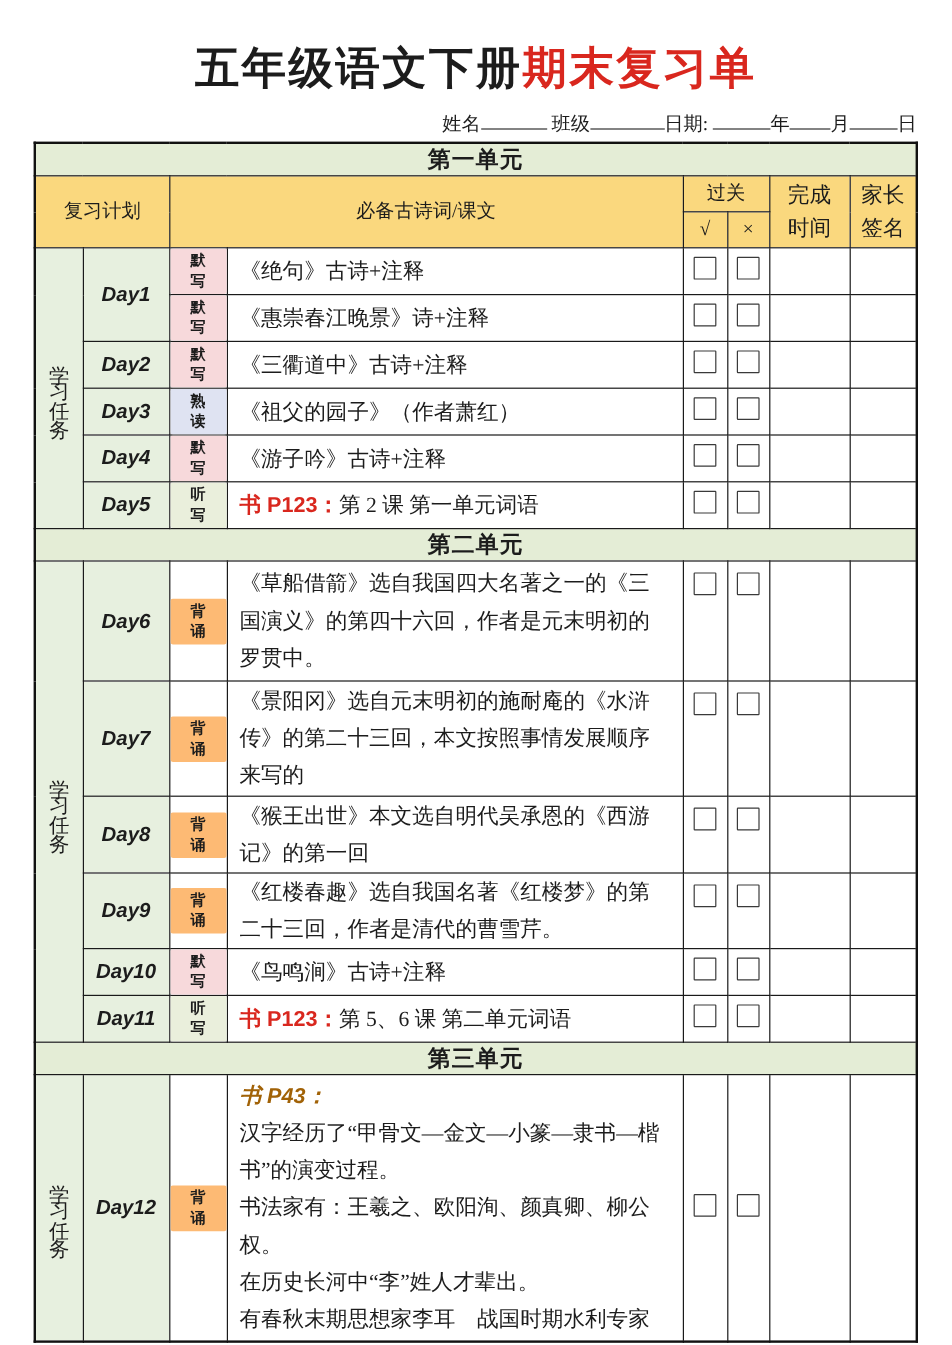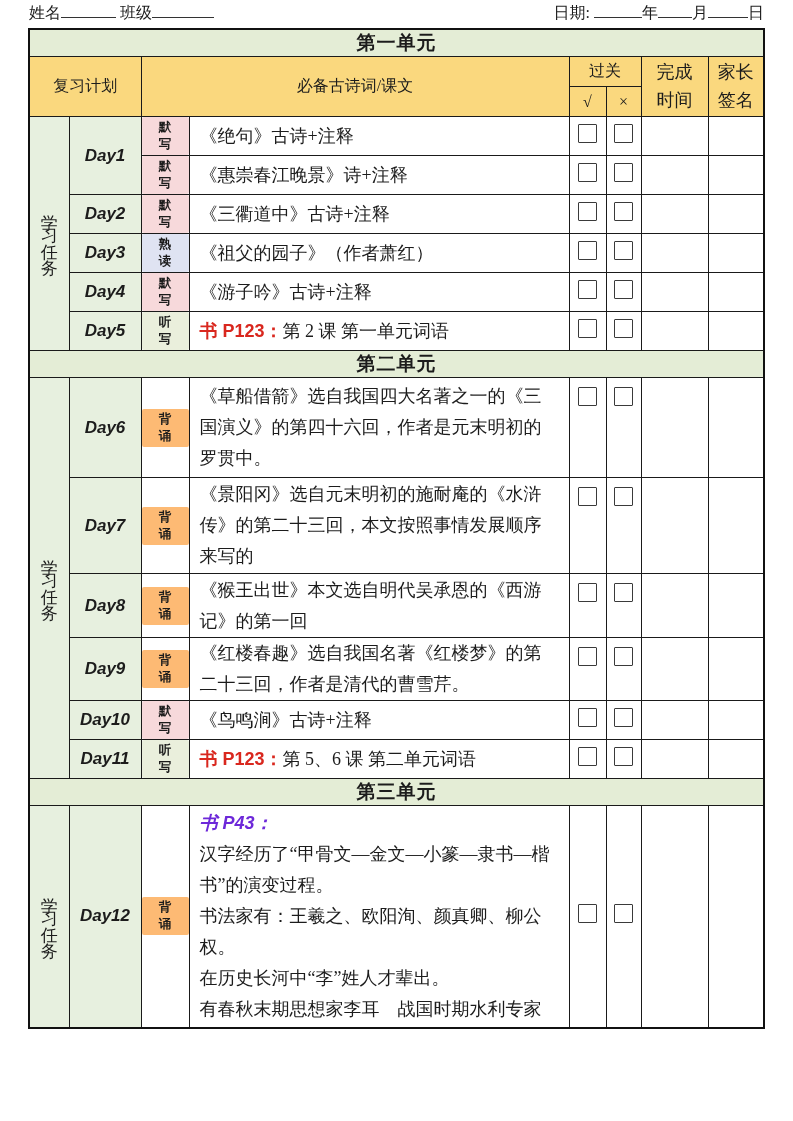--- a/index.html
+++ b/index.html
@@ -2,21 +2,21 @@
 <html><head>
 <meta charset="utf-8">
 <style>
   html,body{margin:0;padding:0;background:#ffffff;}
   .page{position:relative;width:793px;height:1121px;background:#fff;overflow:hidden;
         font-family:"Liberation Serif","DejaVu Serif",serif;color:#1c1c1c;}
   
   .title{margin-top:36px;text-align:center;font-size:37px;font-weight:bold;letter-spacing:2px;line-height:1.2;}
   .title .red{color:#d9271e;}
   
-  .info{width:735px;margin:2px auto 4px auto;display:flex;justify-content:space-between;
+  .info{width:735px;margin:12px auto 4px auto;display:flex;justify-content:flex-end;
         font-size:16px;align-items:flex-end;}
   .blank{display:inline-block;border-bottom:1.6px solid #333;height:15px;vertical-align:baseline;}
   .b55{width:55px;} .b62{width:62px;} .b48{width:48px;} .b34{width:34px;} .b40{width:40px;}
   
   table{border-collapse:collapse;table-layout:fixed;width:735px;margin:4px auto 0 auto;}
   td{border:1px solid #1a1a1a;padding:0;font-size:18px;overflow:hidden;}
   table{border:2px solid #111;}
   tr.band td{background:#e4edd6;text-align:center;font-weight:bold;font-size:19px;height:25px;letter-spacing:1px;}
   tr.hdr td{background:#fad87e;text-align:center;font-size:16px;height:29px;}
   .hdr .two{line-height:1.55;font-size:18px;}
@@ -27,30 +27,33 @@
          font-family:"Liberation Sans","DejaVu Sans",sans-serif;font-weight:bold;font-style:italic;font-size:17px;}
   td.tag{text-align:center;vertical-align:middle;}
   .chip{display:inline-block;font-size:12.5px;font-weight:bold;padding:2px 13px;border-radius:2px;color:#1c1c1c;}
   .chip.mo{background:#f7d9db;} .chip.shu{background:#dfe3f2;}
   .chip.ting{background:#eaefdc;} .chip.bei{background:#fdba74;}
   td.txt{padding:0 10px;vertical-align:middle;line-height:31px;}
   td.cb{text-align:center;vertical-align:middle;}
   tr.vtop td.cb{vertical-align:top;padding-top:9px;}
   .cbox{display:inline-block;width:17px;height:17px;border:1.6px solid #3a3a3a;border-radius:1px;background:#fff;}
   .redpre{color:#d9271e;font-weight:bold;font-family:"Liberation Sans","DejaVu Sans",sans-serif;}
-  .redline{color:#6d28d9;font-weight:bold;font-style:italic;font-family:"Liberation Sans","DejaVu Sans",sans-serif;}
+  .redline{color:#a16207;font-weight:bold;font-style:italic;font-family:"Liberation Sans","DejaVu Sans",sans-serif;}
   tr.h32{height:32px;} tr.h100{height:100px;} tr.h96{height:96px;}
   tr.h64{height:64px;} tr.h62{height:62px;} tr.h222{height:222px;}
   td.tall-txt{vertical-align:middle;}
 </style>
 </head>
 <body>
 
 <div class="page">
 
+  <div class="title">
+    <span>五年级语文下册</span><span class="red">期末复习单</span>
+  </div>
 
   <div class="info">
     <div>
       <span>姓名</span><span class="blank b55"></span>
       <span>班级</span><span class="blank b62"></span>
     </div>
     <div>
       <span>日期:</span>
       <span class="blank b48"></span><span>年</span><span class="blank b34"></span><span>月</span><span class="blank b40"></span><span>日</span>
     </div>

